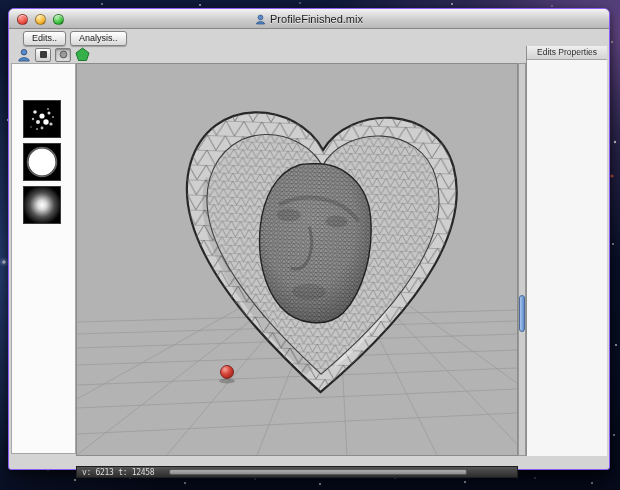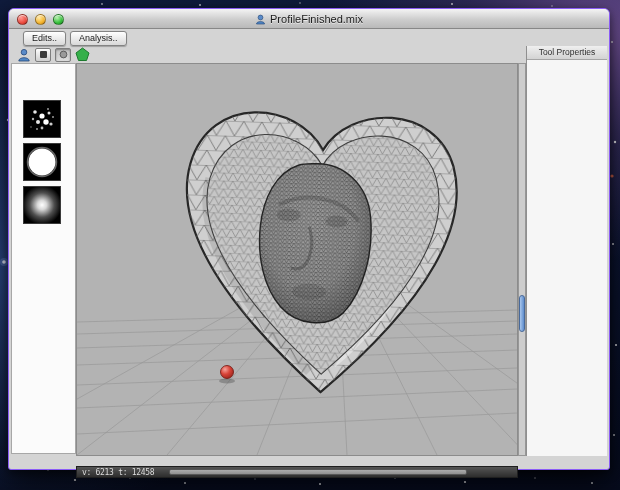--- a/index.html
+++ b/index.html
@@ -293,21 +293,21 @@
           <circle cx="150" cy="308" r="6.5" fill="url(#ballGrad)" stroke="#6e140e" stroke-width="0.8"></circle>
         </g>
       </svg>
     </div>
 
     <div class="vp-scrollbar">
       <div class="vp-thumb"></div>
     </div>
 
     <div class="right-panel">
-      <div class="right-panel-header">Tool Properties</div>
+      <div class="right-panel-header">Edits Properties</div>
     </div>
 
     <div class="statusbar">
       <span class="stats">v: 6213  t: 12458</span>
       <div class="progress"></div>
     </div>
 
   </div>
 </div>
 

